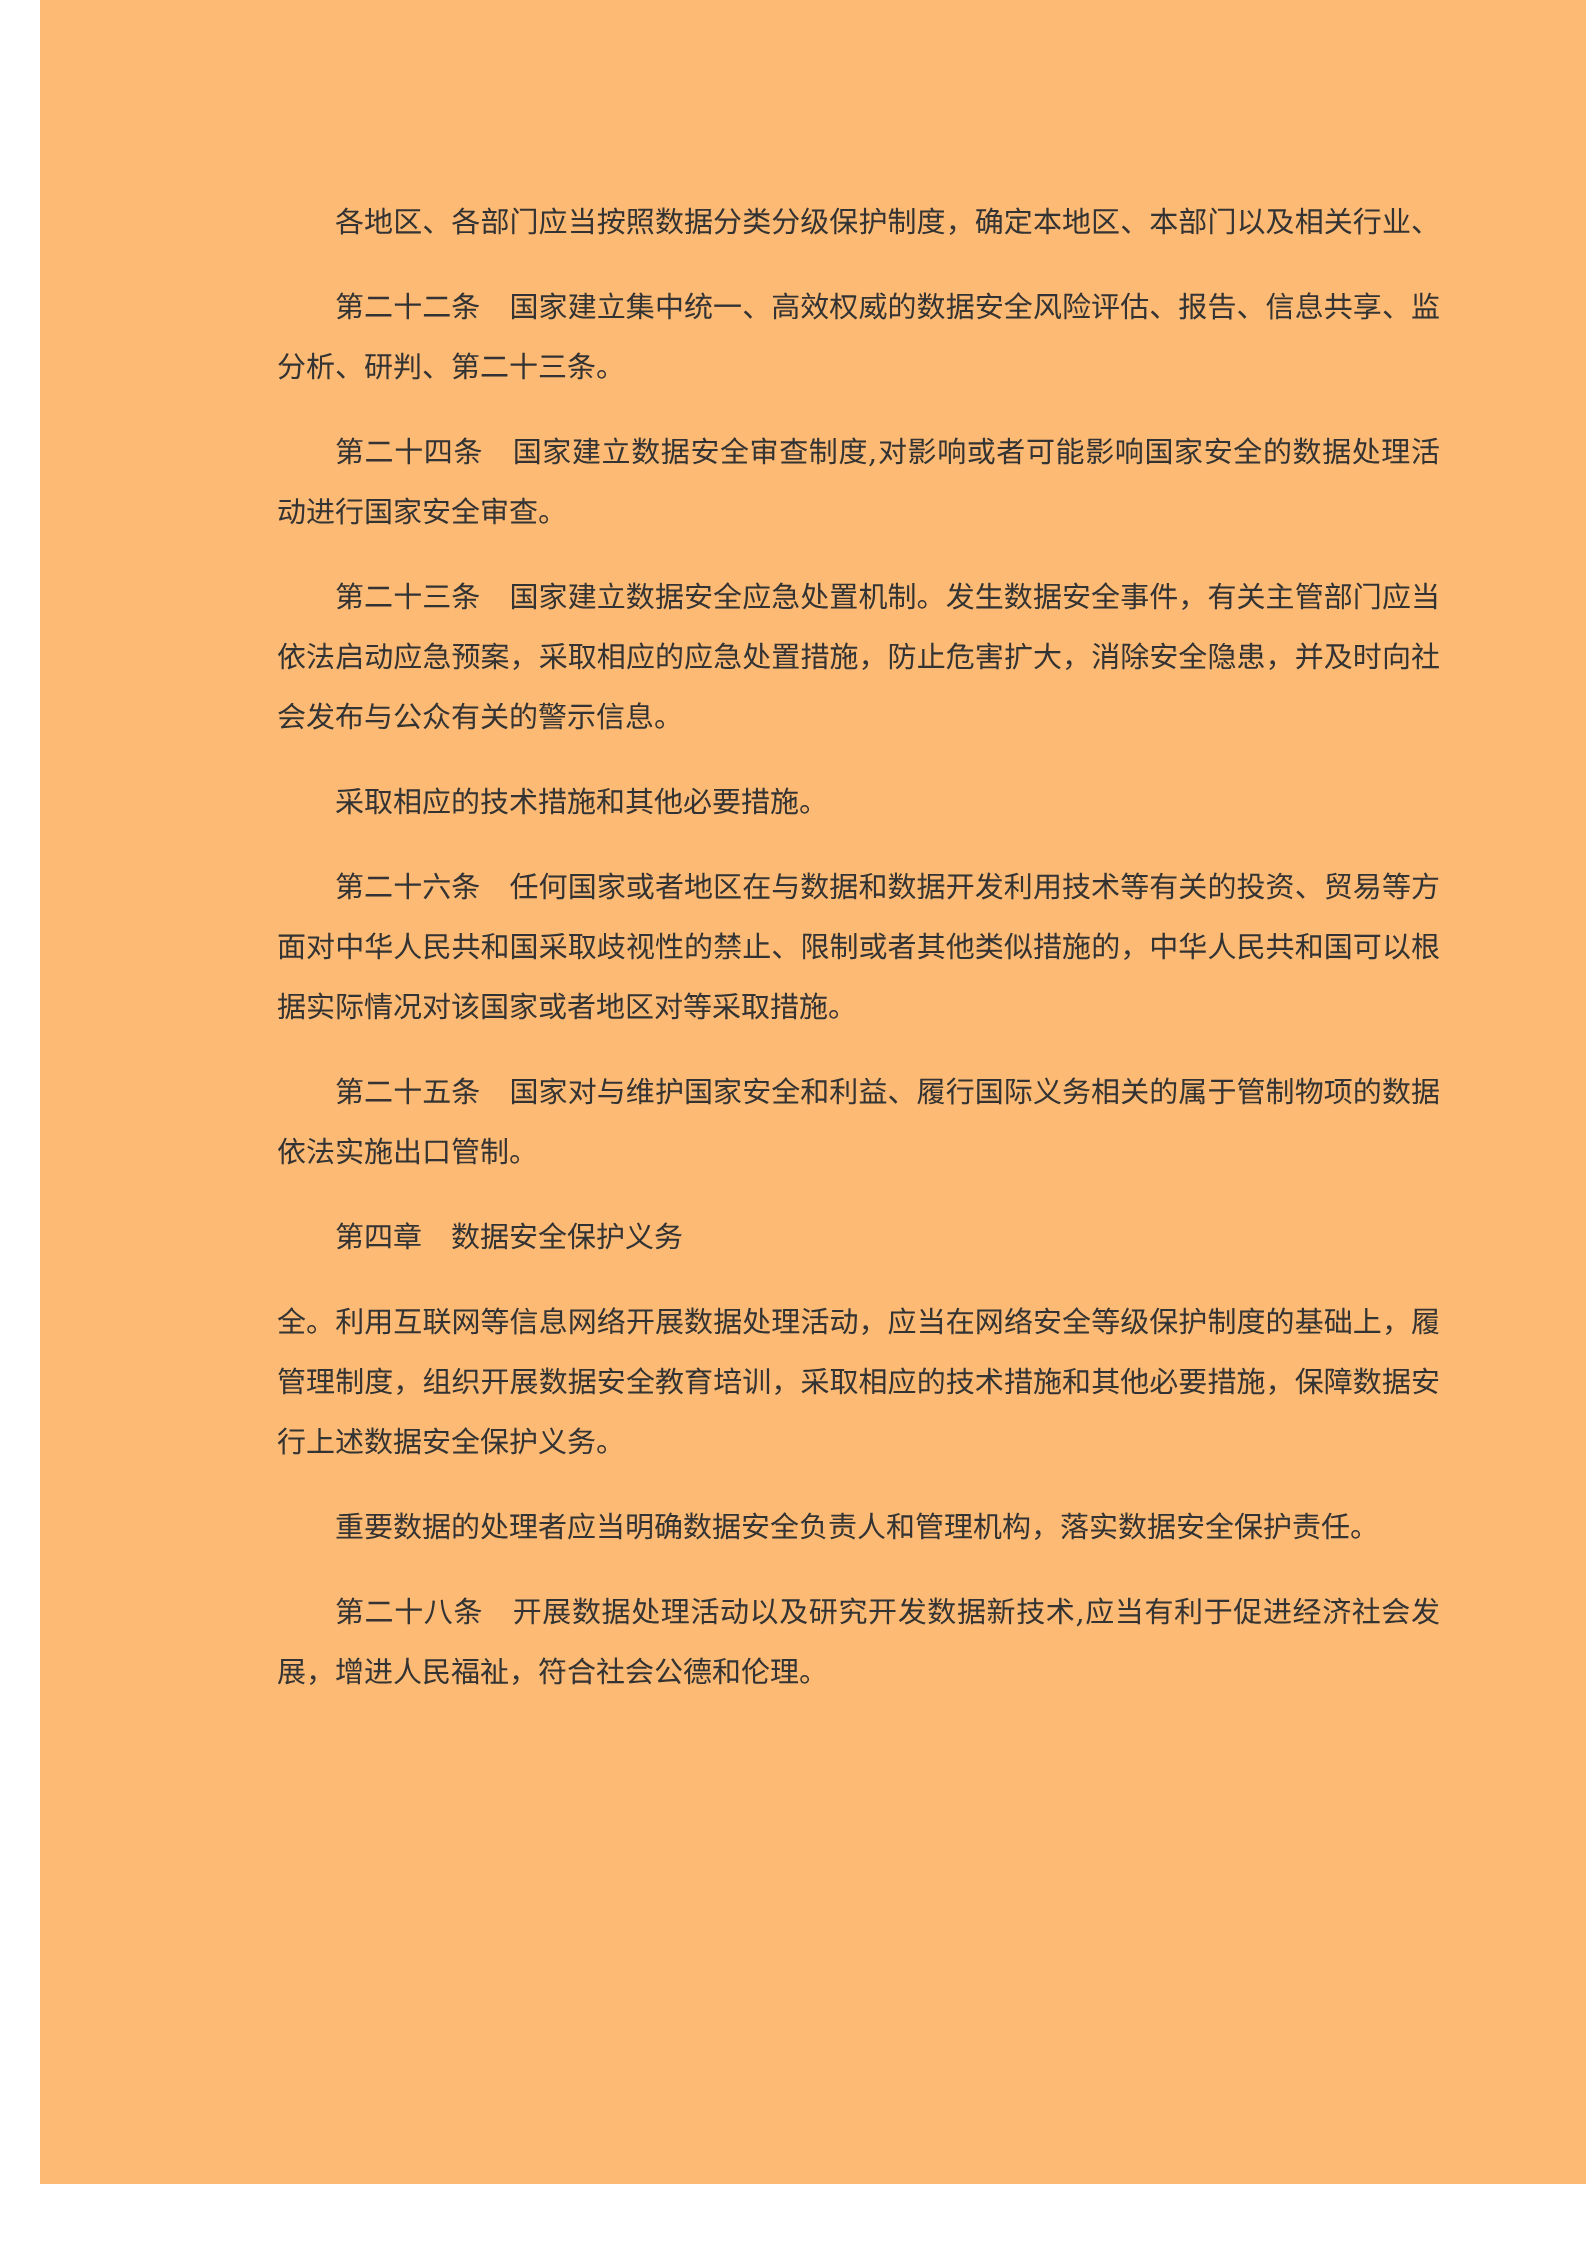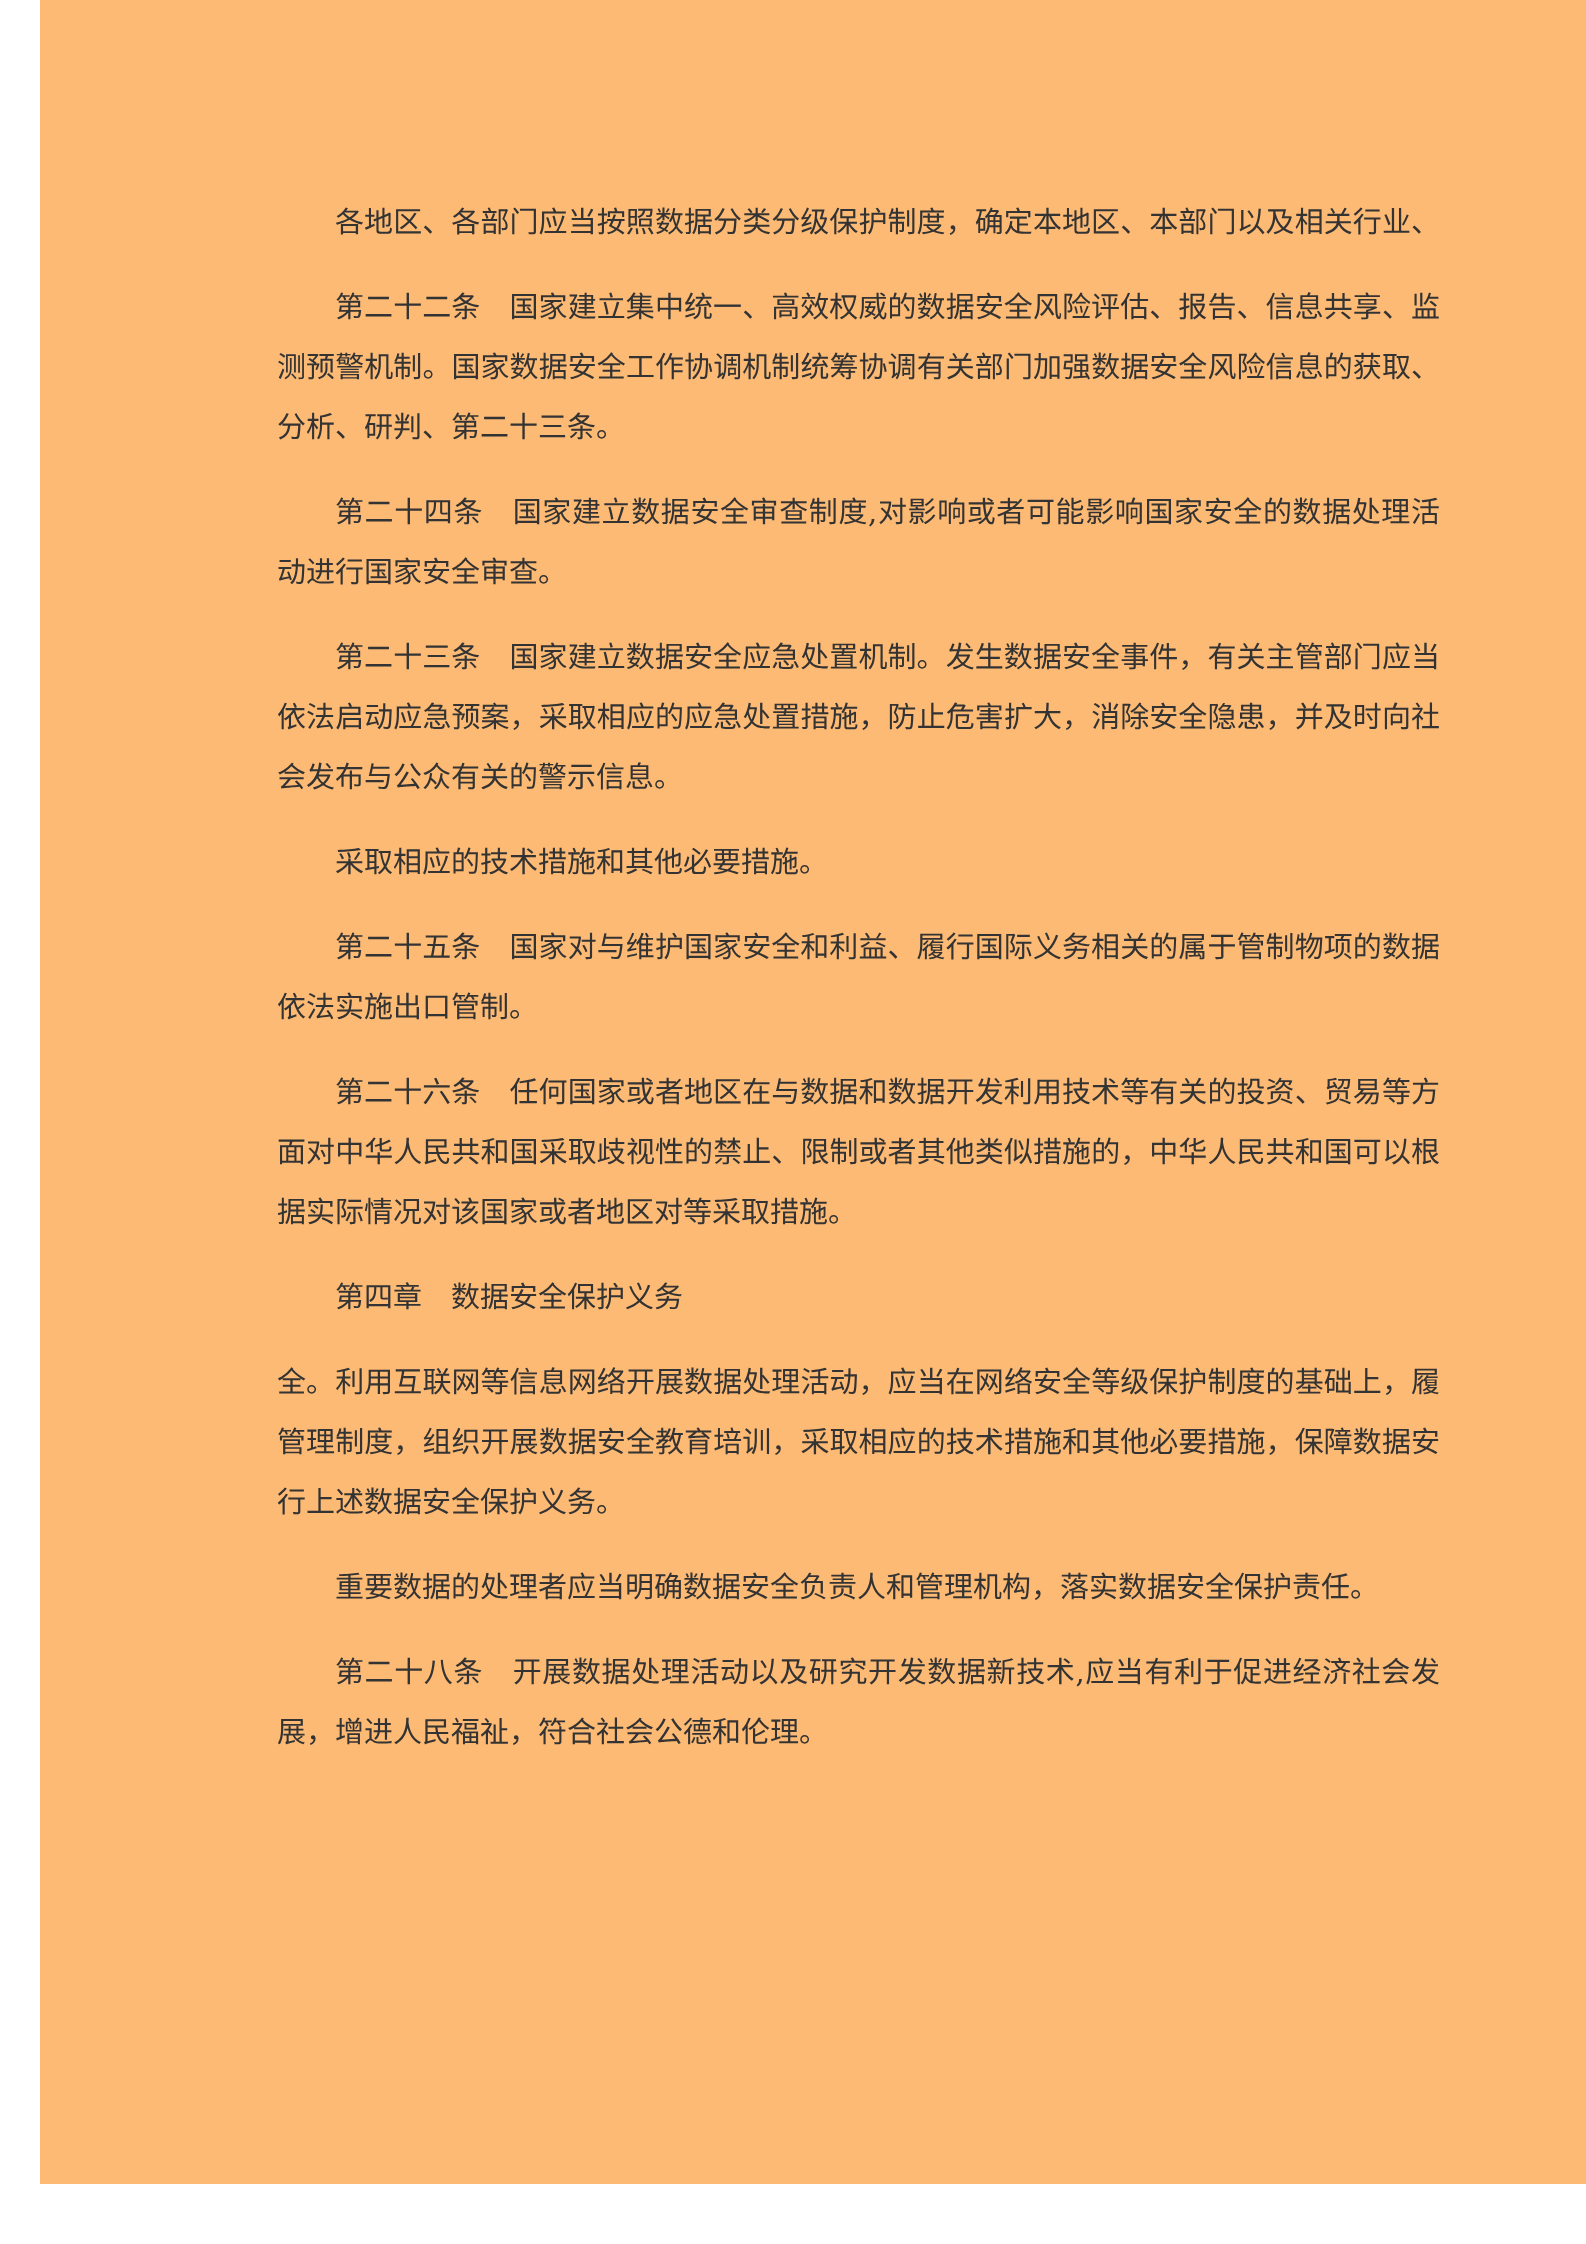--- a/index.html
+++ b/index.html
@@ -40,48 +40,47 @@
 
 <div class="screen">
   <div class="content">
 
     <div class="para">
       <div class="line fill indent">各地区、各部门应当按照数据分类分级保护制度，确定本地区、本部门以及相关行业、</div>
     </div>
 
     <div class="para">
       <div class="line fill indent">第二十二条　国家建立集中统一、高效权威的数据安全风险评估、报告、信息共享、监</div>
-      <div class="line fill">测预警机制。国家数据安全工作协调机制统筹协调有关部门加强数据安全风险信息的获取、</div>
       <div class="line last">分析、研判、第二十三条。</div>
     </div>
 
     <div class="para">
       <div class="line fill indent">第二十四条　国家建立数据安全审查制度,对影响或者可能影响国家安全的数据处理活</div>
       <div class="line last">动进行国家安全审查。</div>
     </div>
 
     <div class="para">
       <div class="line fill indent">第二十三条　国家建立数据安全应急处置机制。发生数据安全事件，有关主管部门应当</div>
       <div class="line fill">依法启动应急预案，采取相应的应急处置措施，防止危害扩大，消除安全隐患，并及时向社</div>
       <div class="line last">会发布与公众有关的警示信息。</div>
     </div>
 
     <div class="para">
       <div class="line last indent">采取相应的技术措施和其他必要措施。</div>
     </div>
 
     <div class="para">
-      <div class="line fill indent">第二十五条　国家对与维护国家安全和利益、履行国际义务相关的属于管制物项的数据</div>
-      <div class="line last">依法实施出口管制。</div>
+      <div class="line fill indent">第二十六条　任何国家或者地区在与数据和数据开发利用技术等有关的投资、贸易等方</div>
+      <div class="line fill">面对中华人民共和国采取歧视性的禁止、限制或者其他类似措施的，中华人民共和国可以根</div>
+      <div class="line last">据实际情况对该国家或者地区对等采取措施。</div>
     </div>
 
     <div class="para">
-      <div class="line fill indent">第二十六条　任何国家或者地区在与数据和数据开发利用技术等有关的投资、贸易等方</div>
-      <div class="line fill">面对中华人民共和国采取歧视性的禁止、限制或者其他类似措施的，中华人民共和国可以根</div>
-      <div class="line last">据实际情况对该国家或者地区对等采取措施。</div>
+      <div class="line fill indent">第二十五条　国家对与维护国家安全和利益、履行国际义务相关的属于管制物项的数据</div>
+      <div class="line last">依法实施出口管制。</div>
     </div>
 
     <div class="para">
       <div class="line last indent">第四章　数据安全保护义务</div>
     </div>
 
     <div class="para">
       <div class="line fill">全。利用互联网等信息网络开展数据处理活动，应当在网络安全等级保护制度的基础上，履</div>
       <div class="line fill">管理制度，组织开展数据安全教育培训，采取相应的技术措施和其他必要措施，保障数据安</div>
       <div class="line last">行上述数据安全保护义务。</div>

